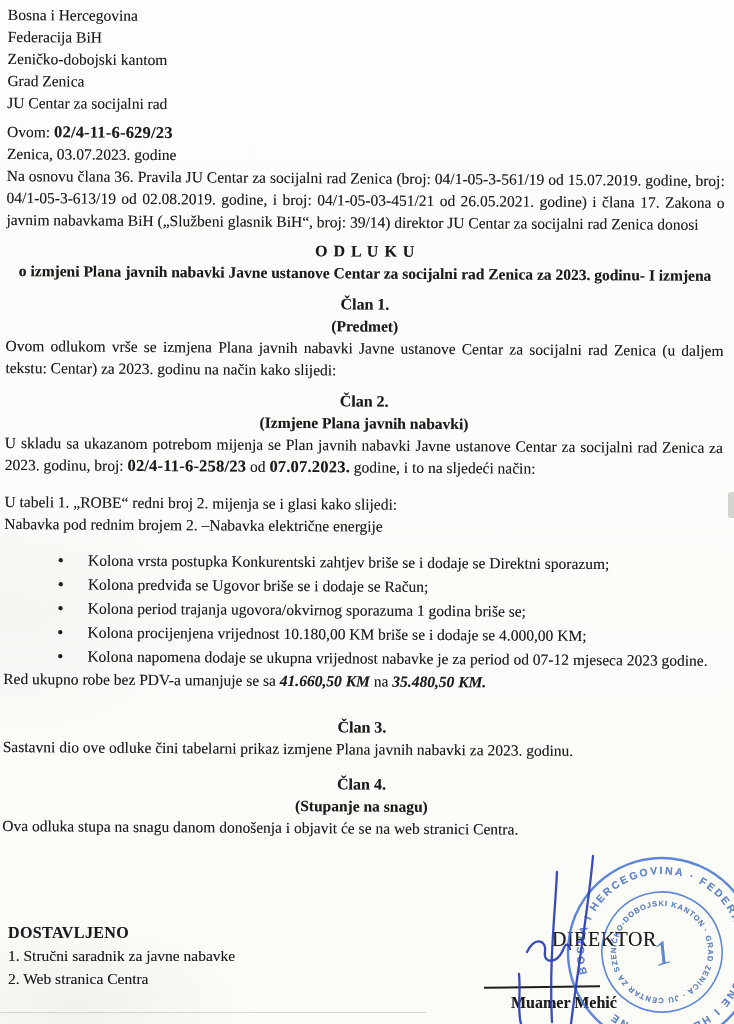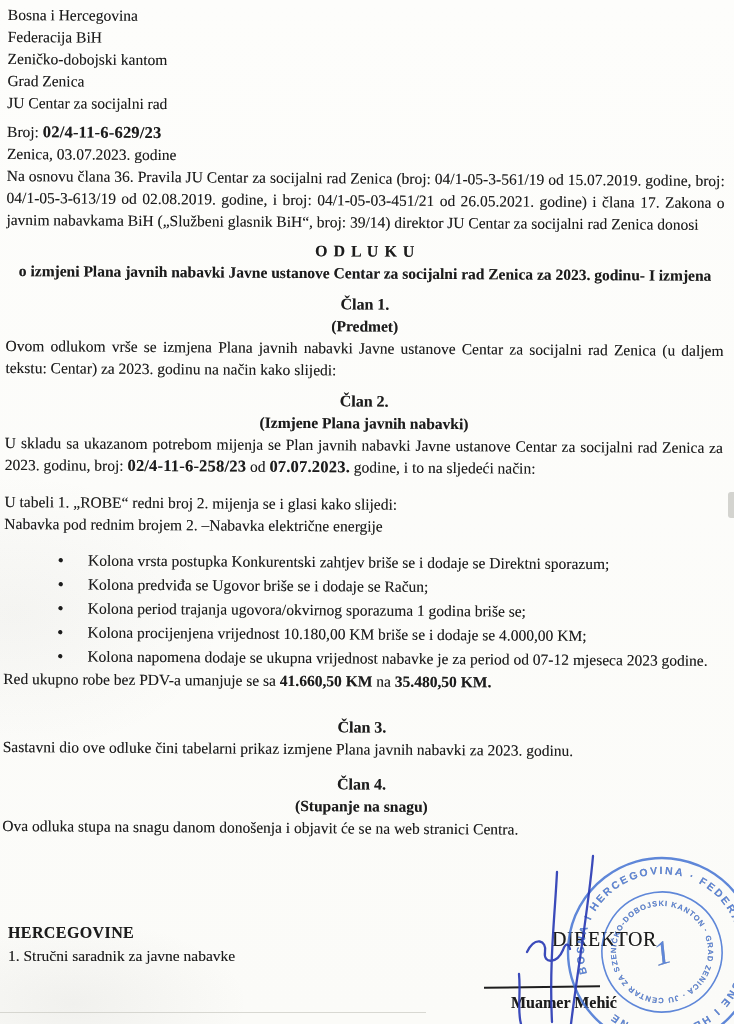--- a/index.html
+++ b/index.html
@@ -25,21 +25,21 @@
   .doc-title { margin-top:7px; font-weight:bold; font-size:16px; letter-spacing:1px; }
   .doc-subtitle { font-weight:bold; font-size:15.5px; }
   .art-head { margin-top:9px; font-weight:bold; font-size:16px; }
   .art-sub { font-weight:bold; font-size:15.5px; }
   p.body-par { margin:0; text-align:justify; }
   .tabeli { margin-top:15px; }
   ul.changes { list-style:none; margin:13px 0 0 0; padding:0; }
   ul.changes li { position:relative; padding-left:84px; line-height:24px; margin:0; }
   ul.changes li .bullet-dot { position:absolute; left:54px; top:0; font-weight:bold; }
   .reduction { margin-top:26px; }
-  .reduction .amt { font-weight:600; }
+  .reduction .amt { font-weight:600;font-style:italic; }
   .clan3-head { margin-top:24px; }
   .clan4-head { margin-top:13px; }
   .footer-left { position:absolute; left:8px; top:922px; }
   .footer-left .dost-title { font-weight:bold; letter-spacing:0.4px; font-size:16px; }
   .footer-left div.item { line-height:23px; }
   .director-label { position:absolute; left:552px; top:928px; font-weight:normal; font-size:20px; letter-spacing:0.5px; }
   .sig-line { position:absolute; left:484px; top:986px; width:116px; border-top:2px solid #1e1e1e; transform:rotate(-0.8deg); }
   .director-name { position:absolute; left:511px; top:992px; font-weight:bold; font-size:16px; }
   .stamp-svg { position:absolute; left:562px; top:852px; width:200px; height:200px; transform:rotate(-16deg); opacity:0.82; }
   .signature-svg { position:absolute; left:505px; top:852px; width:150px; height:172px; }
@@ -54,21 +54,21 @@
 
     <div class="letterhead">
       <div>Bosna i Hercegovina</div>
       <div>Federacija BiH</div>
       <div>Zeničko-dobojski kantom</div>
       <div>Grad Zenica</div>
       <div>JU Centar za socijalni rad</div>
     </div>
 
     <div class="refblock">
-      <div><span>Broj: </span><span class="num">02/4-11-6-629/23</span></div>
+      <div><span>Ovom: </span><span class="num">02/4-11-6-629/23</span></div>
       <div>Zenica, 03.07.2023. godine</div>
     </div>
 
     <p class="preamble body-par">Na osnovu člana 36. Pravila JU Centar za socijalni rad Zenica (broj: 04/1-05-3-561/19 od 15.07.2019. godine, broj: 04/1-05-3-613/19 od 02.08.2019. godine, i broj: 04/1-05-03-451/21 od 26.05.2021. godine) i člana 17. Zakona o javnim nabavkama BiH („Službeni glasnik BiH“, broj: 39/14) direktor JU Centar za socijalni rad Zenica donosi</p>
 
     <div class="center doc-title">O D L U K U</div>
     <div class="center doc-subtitle">o izmjeni Plana javnih nabavki Javne ustanove Centar za socijalni rad Zenica za 2023. godinu- I izmjena</div>
 
     <div class="center art-head">Član 1.</div>
     <div class="center art-sub">(Predmet)</div>
@@ -96,22 +96,23 @@
     <div class="center art-head clan3-head">Član 3.</div>
     <p class="body-par">Sastavni dio ove odluke čini tabelarni prikaz izmjene Plana javnih nabavki za 2023. godinu.</p>
 
     <div class="center art-head clan4-head">Član 4.</div>
     <div class="center art-sub">(Stupanje na snagu)</div>
     <p class="body-par">Ova odluka stupa na snagu danom donošenja i objavit će se na web stranici Centra.</p>
 
   </div>
 
   <div class="footer-left">
-    <div class="dost-title">HERCEGOVINE</div>
+    <div class="dost-title">DOSTAVLJENO</div>
     <div class="item">1. Stručni saradnik za javne nabavke</div>
+    <div class="item">2. Web stranica Centra</div>
   </div>
 
   <div class="director-label">DIREKTOR</div>
   <div class="sig-line"></div>
   <div class="director-name">Muamer Mehić</div>
 
   <svg class="stamp-svg" viewBox="0 0 200 200">
     <g fill="none" stroke="#3d6ed2">
       <circle cx="100" cy="100" r="94" stroke-width="2.4"></circle>
       <circle cx="100" cy="100" r="60" stroke-width="1.6"></circle>

